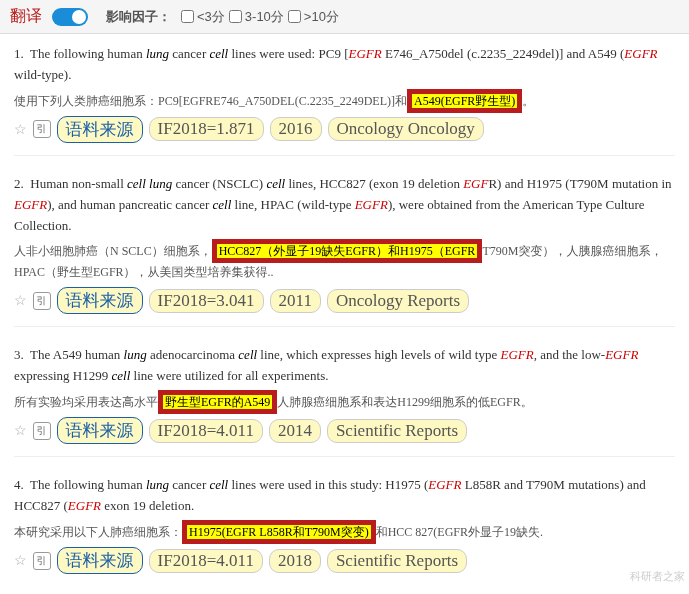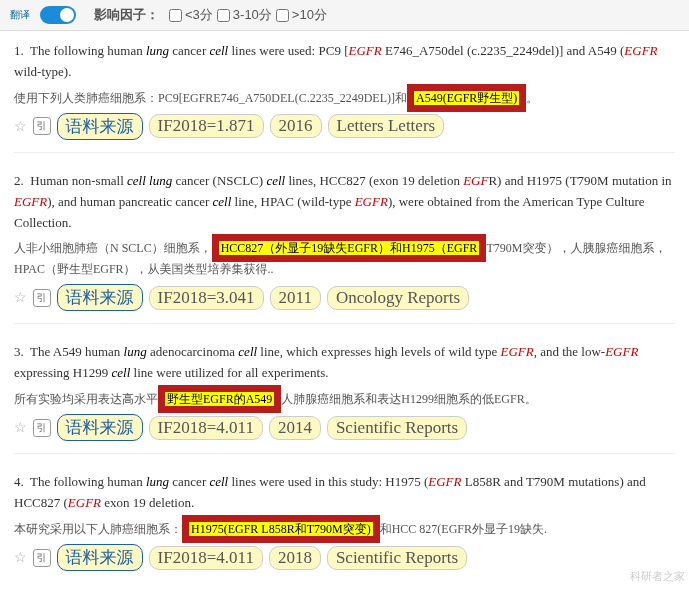--- a/index.html
+++ b/index.html
@@ -16,22 +16,22 @@
     .top-bar {
       display: flex;
       align-items: center;
       padding: 6px 10px;
       background: #f5f5f5;
       border-bottom: 1px solid #ddd;
       gap: 10px;
       font-size: 13px;
     }
     .top-bar-label {
-      color: #0369a1;
-      font-size: 10px;
+      color: #b91c1c;
+      font-size: 16px;
     }
     .toggle-switch {
       display: inline-flex;
       align-items: center;
       background: #1a8cd8;
       border-radius: 10px;
       width: 36px;
       height: 18px;
       position: relative;
       cursor: pointer;
@@ -111,21 +111,21 @@
       font-size: 12px;
       line-height: 1.7;
       color: #555;
       margin-bottom: 5px;
     }
 
     .highlight-box {
       background: #ff0;
       color: #000;
       padding: 0 2px;
-      border: 7px solid #b91c1c;
+      border: 5px solid #b91c1c;
       font-size: 12px;
     }
 
     .meta-row {
       display: flex;
       align-items: center;
       gap: 6px;
       margin-top: 5px;
       flex-wrap: wrap;
     }
@@ -203,21 +203,21 @@
     </div>
     <div class="cn-text">
       使用下列人类肺癌细胞系：PC9[EGFRE746_A750DEL(C.2235_2249DEL)]和<span class="highlight-box">A549(EGFR野生型)</span>。
     </div>
     <div class="meta-row">
       <span class="star-icon">☆</span>
       <span class="cite-icon">引</span>
       <span class="tag blue">语料来源</span>
       <span class="tag">IF2018=1.871</span>
       <span class="tag">2016</span>
-      <span class="tag">Letters Letters</span>
+      <span class="tag">Oncology Oncology</span>
     </div>
   </div>
 
   <div class="result-item">
     <div class="en-text">
       <span class="result-number">2.&nbsp;</span>
       Human non-small <em>cell lung</em> cancer (NSCLC) <em>cell</em> lines, HCC827 (exon 19 deletion <span class="egfr" style="font-style:italic;color:#c00;">EGF</span>R) and H1975 (T790M mutation in <span class="egfr" style="font-style:italic;color:#c00;">EGFR</span>), and human pancreatic cancer <em>cell</em> line, HPAC (wild-type <span class="egfr" style="font-style:italic;color:#c00;">EGFR</span>), were obtained from the American Type Culture Collection.
     </div>
     <div class="cn-text">
       人非小细胞肺癌（N SCLC）细胞系，<span class="highlight-box">HCC827（外显子19缺失EGFR）和H1975（EGFR</span>T790M突变），人胰腺癌细胞系，HPAC（野生型EGFR），从美国类型培养集获得..

